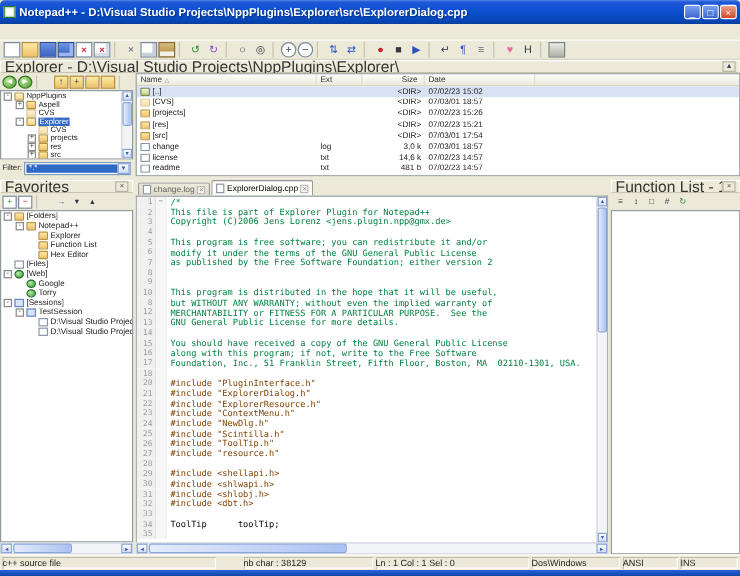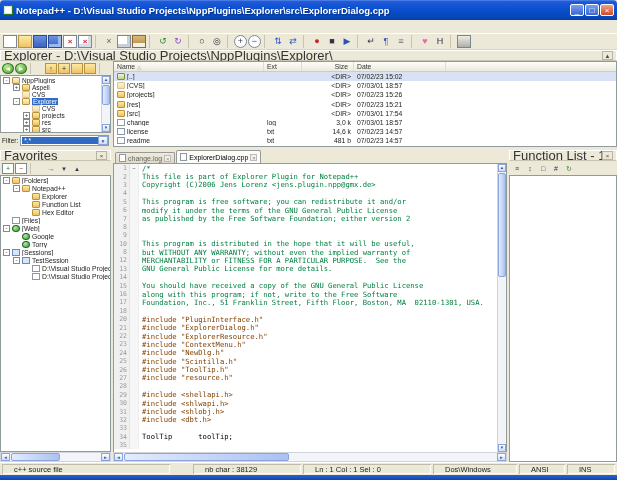--- a/index.html
+++ b/index.html
@@ -125,26 +125,26 @@
   .e-hscroll .sb-thumb { width:42%; margin:0 1px; }
   .e-hscroll .track-rest { flex:1; }
 
   
   .flcol { width:110px; flex:none; display:flex; flex-direction:column; border-left:2px solid #ECE9D8; }
   .fl-list { flex:1; background:#fff; border:1px solid #919B9C; overflow:hidden; padding-top:1px; }
   .fl-item { height:8.6px; display:flex; align-items:center; font-size:7px; color:#111; padding-left:3px; white-space:nowrap; overflow:hidden; }
 
   
   .statusbar { height:13px; flex:none; display:flex; align-items:stretch; background:#ECE9D8; border-top:1px solid #fff; padding:1px 2px; gap:2px; }
-  .seg { font-size:7.5px; color:#222; display:flex; align-items:center; padding:0 12px; white-space:nowrap; overflow:hidden;
+  .seg { font-size:7.5px; color:#222; display:flex; align-items:center; padding:0 0; white-space:nowrap; overflow:hidden;
     box-shadow:inset 1px 1px 0 #c0bcaa, inset -1px -1px 0 #fff; }
   .seg-doctype { flex:1; }
   .seg-nbchar { width:108px;margin-left:21px; }
   .seg-cursor { width:128px; }
-  .seg-format { width:84px; }
+  .seg-format { width:74px; }
   .seg-enc { width:46px; }
   .seg-ins { width:48px;text-align:right; }
   .winedge { height:5px; flex:none; background:linear-gradient(#2a62d8,#0f46a8); }
 </style>
 </head>
 <body>
 
 <div class="win">
 
   <div class="titlebar">

